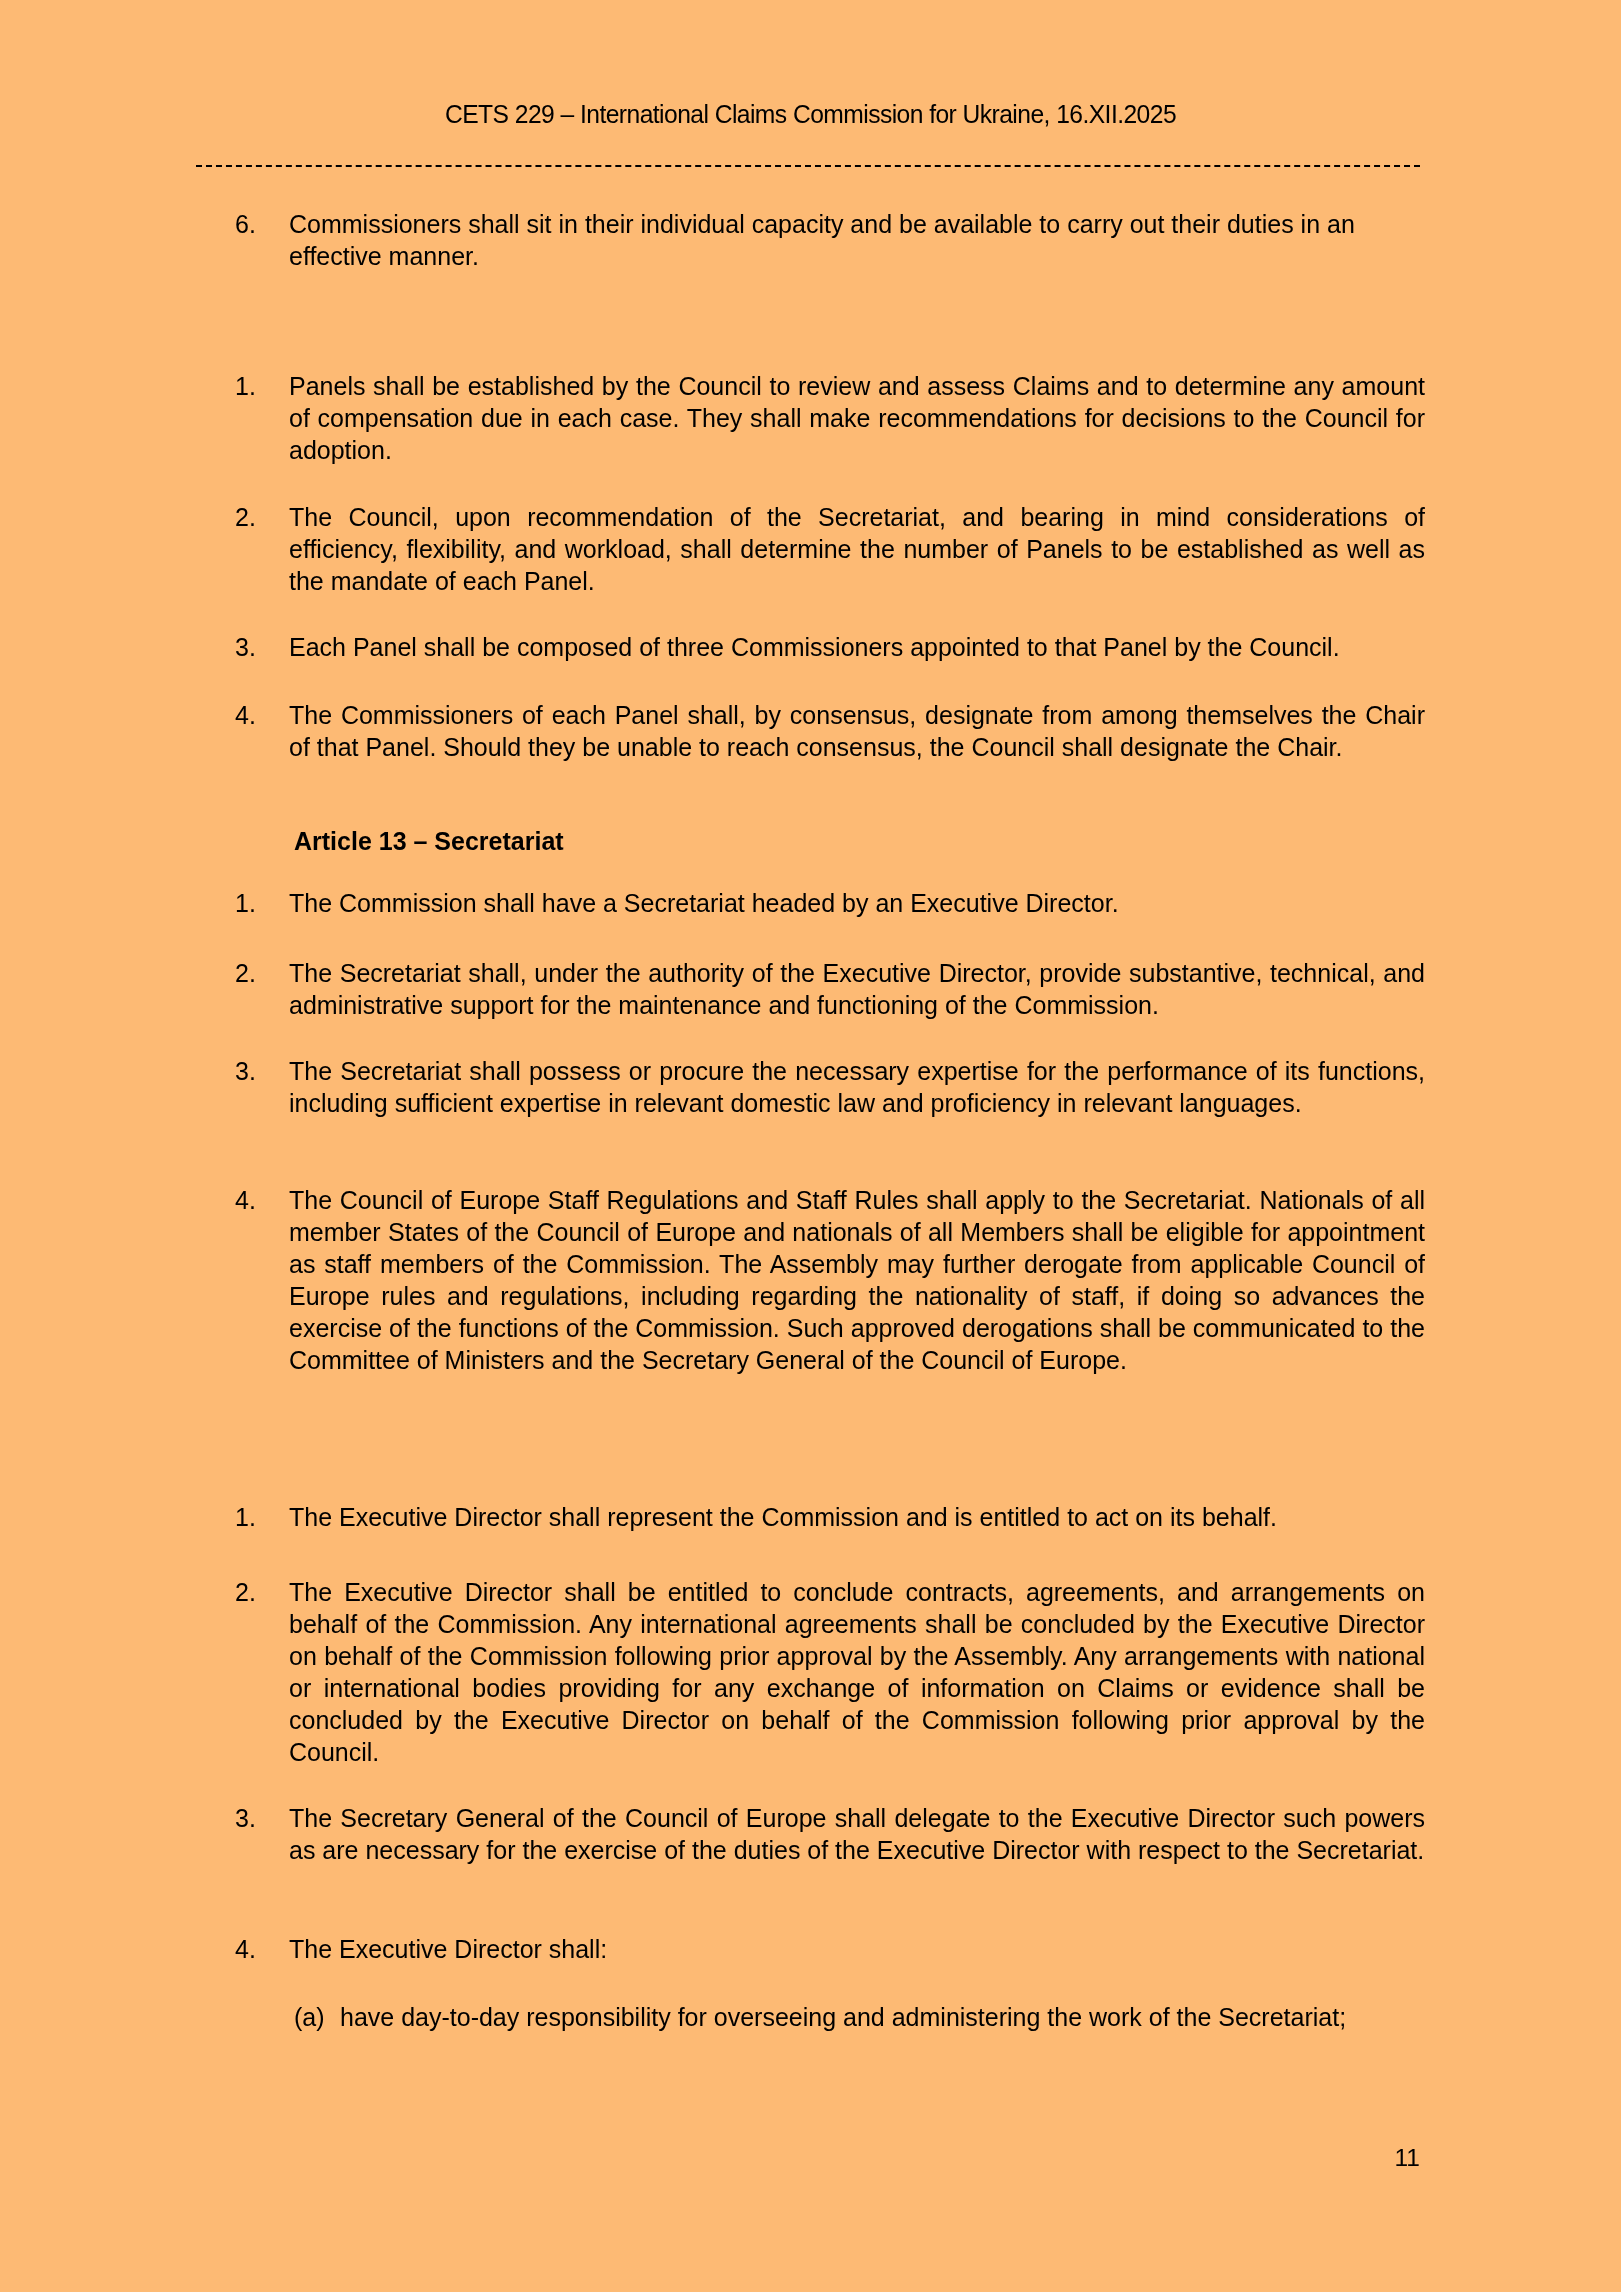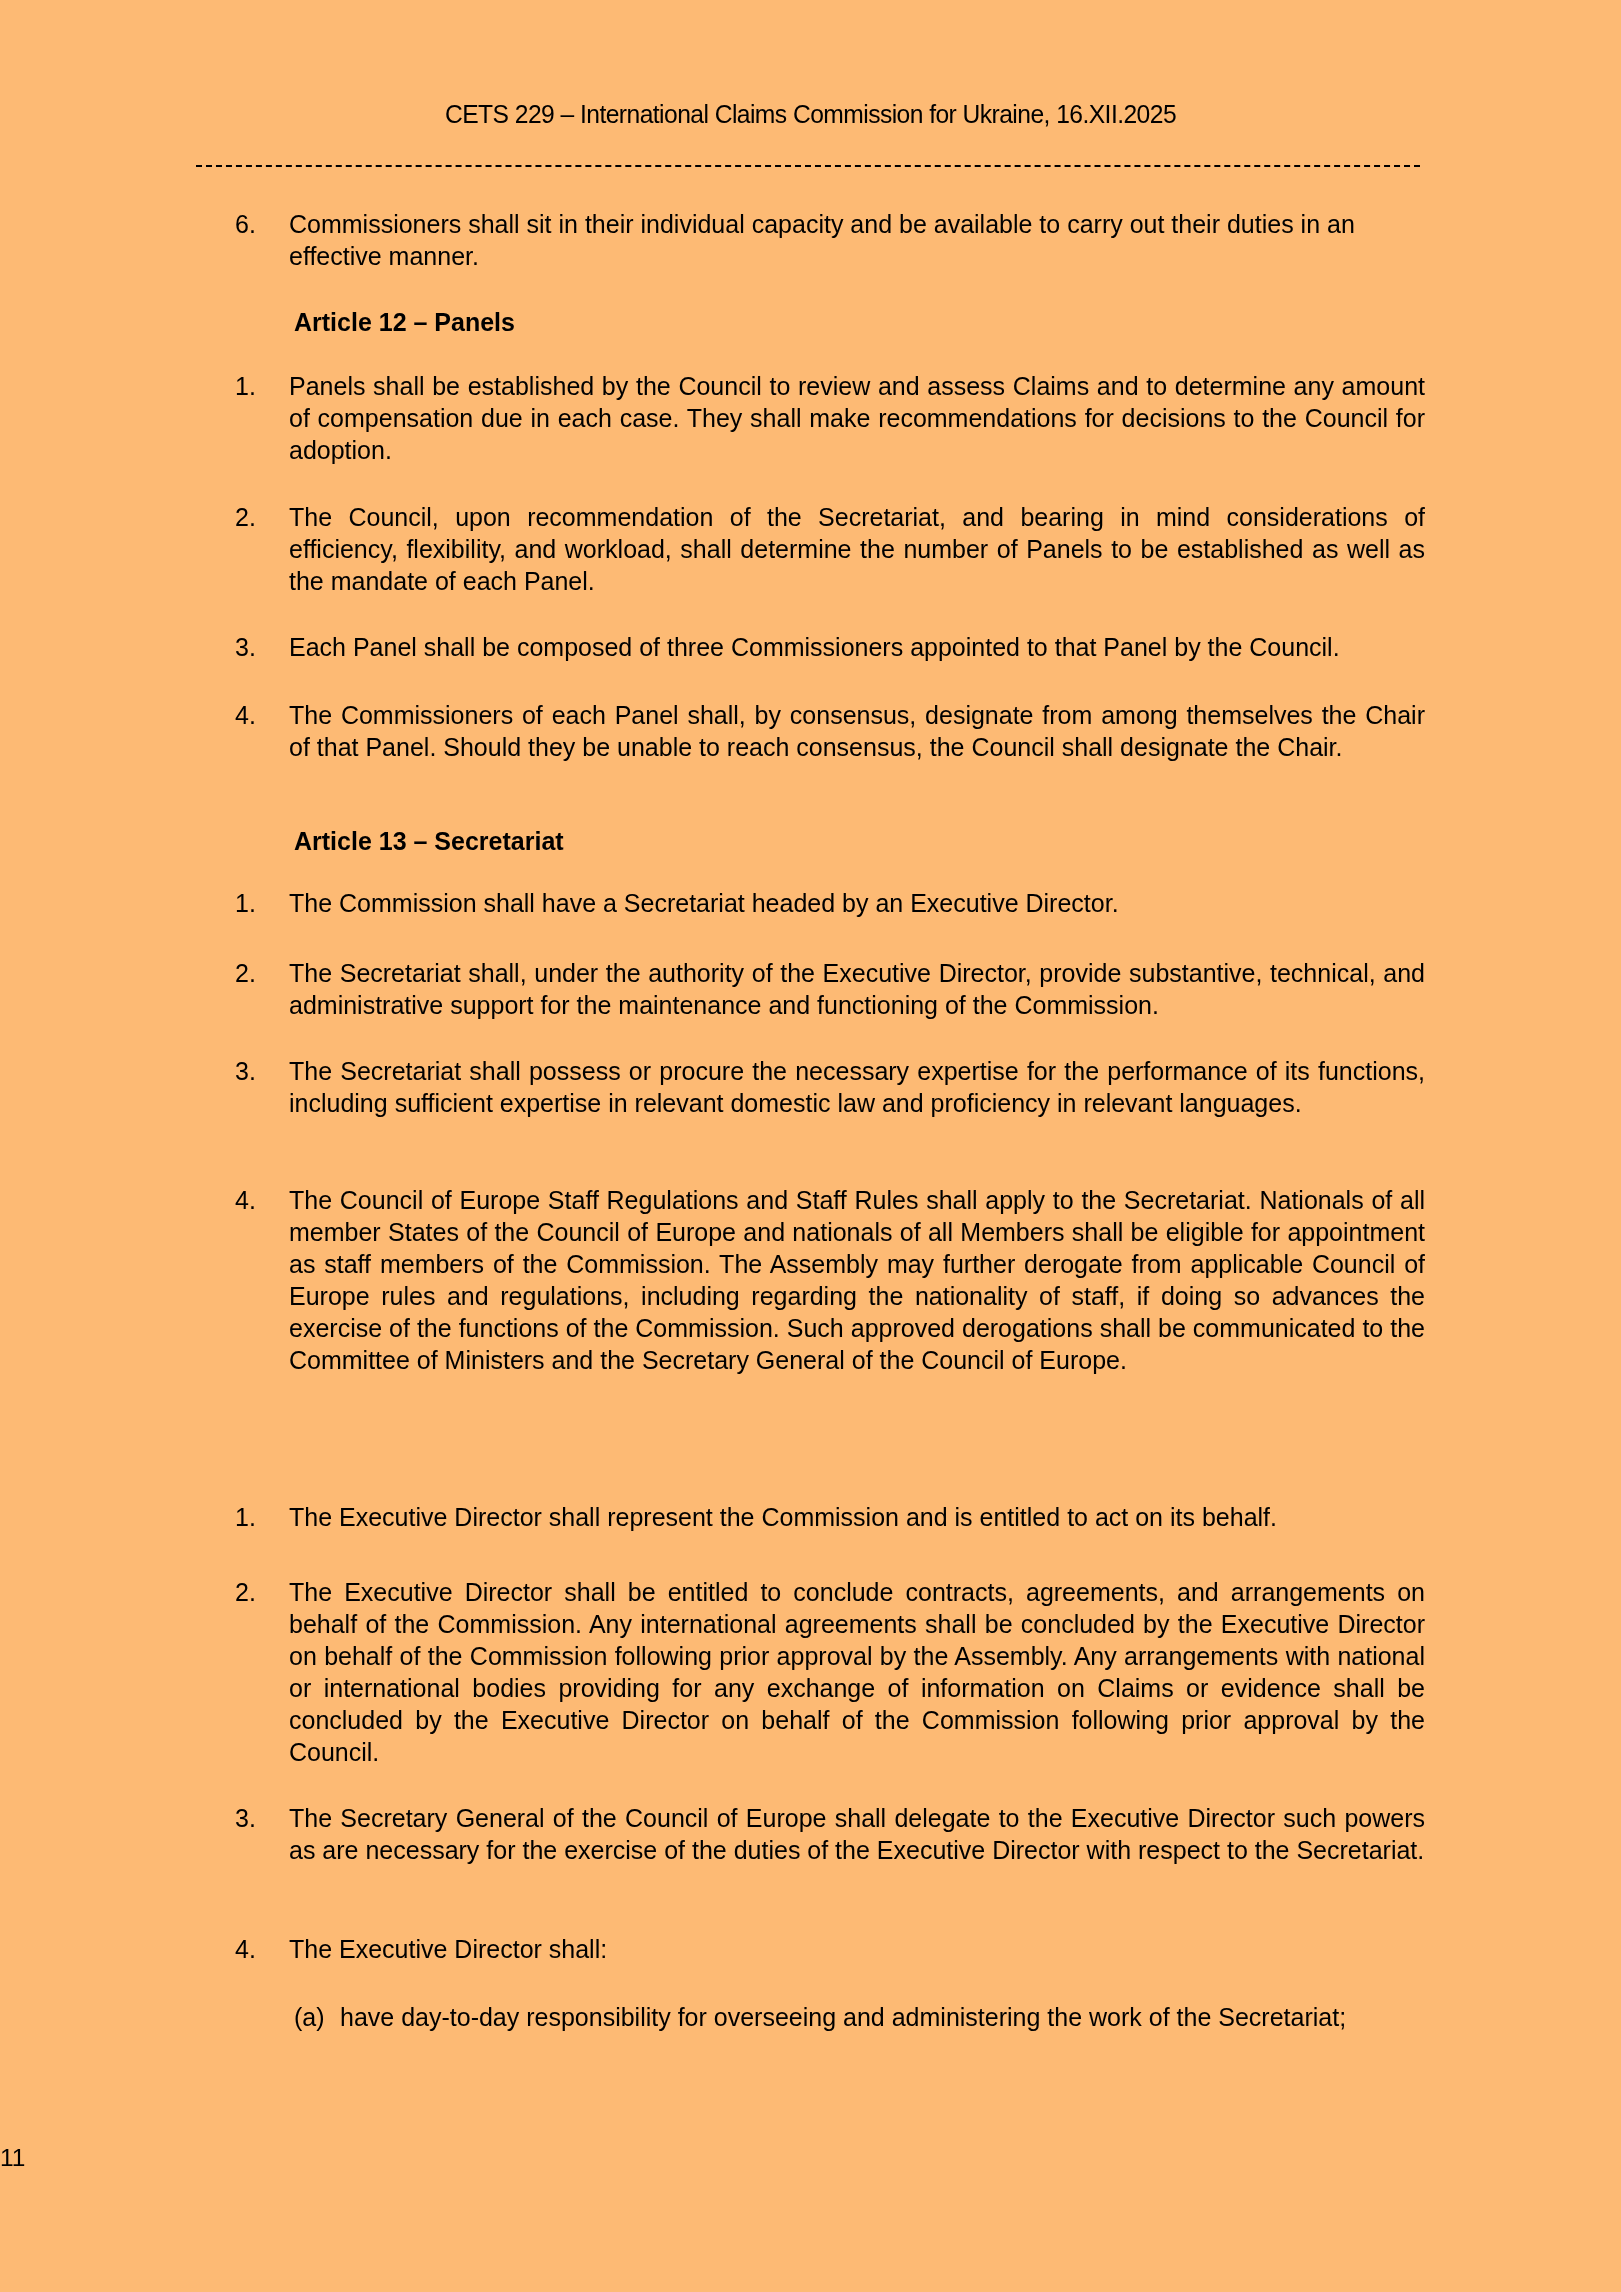--- a/index.html
+++ b/index.html
@@ -20,40 +20,37 @@
     }
     .num { position: absolute; left: 0; top: 0; width: 59px; }
     .txt { margin-left: 54px; text-align: justify; }
     .txt.last-left { text-align: left; }
     .heading { font-weight: bold; margin-left: 59px; }
     .sub { position: absolute; left: 294px; width: 1131px;
       font-family: "Liberation Sans", sans-serif; font-size: 25px; line-height: 32px; }
     .sub .snum { position: absolute; left: 0; top: 0; width: 57px; }
     .sub .stxt { margin-left: 46px; text-align: justify; }
     .page-number {
-      position: absolute; left: 0; width: 1396px; text-align: left; top: 2143px;
-      font-family: "Liberation Sans", sans-serif; font-size: 24.5px; line-height: 29px;
+      position: absolute; left: 0; width: 1396px; text-align: right; top: 2143px;
+      font-family: "Liberation Sans", sans-serif; font-size: 24.5px; line-height: 29px; padding-left: 24px;
     }
   </style>
 </head>
 <body>
 
 <div class="page">
 
   <div class="running-header">CETS 229 – International Claims Commission for Ukraine, 16.XII.2025</div>
   <div class="header-rule"></div>
 
   <div class="block" style="top:208px;">
     <span class="num">6.</span>
     <div class="txt last-left">Commissioners shall sit in their individual capacity and be available to carry out their duties in an effective manner.</div>
   </div>
 
-  <div class="block" style="top:306px;">
-    <div class="heading">Article 12 – Panels</div>
-  </div>
 
   <div class="block" style="top:370px;">
     <span class="num">1.</span>
     <div class="txt">Panels shall be established by the Council to review and assess Claims and to determine any amount of compensation due in each case. They shall make recommendations for decisions to the Council for adoption.</div>
   </div>
 
   <div class="block" style="top:501px;">
     <span class="num">2.</span>
     <div class="txt">The Council, upon recommendation of the Secretariat, and bearing in mind considerations of efficiency, flexibility, and workload, shall determine the number of Panels to be established as well as the mandate of each Panel.</div>
   </div>

